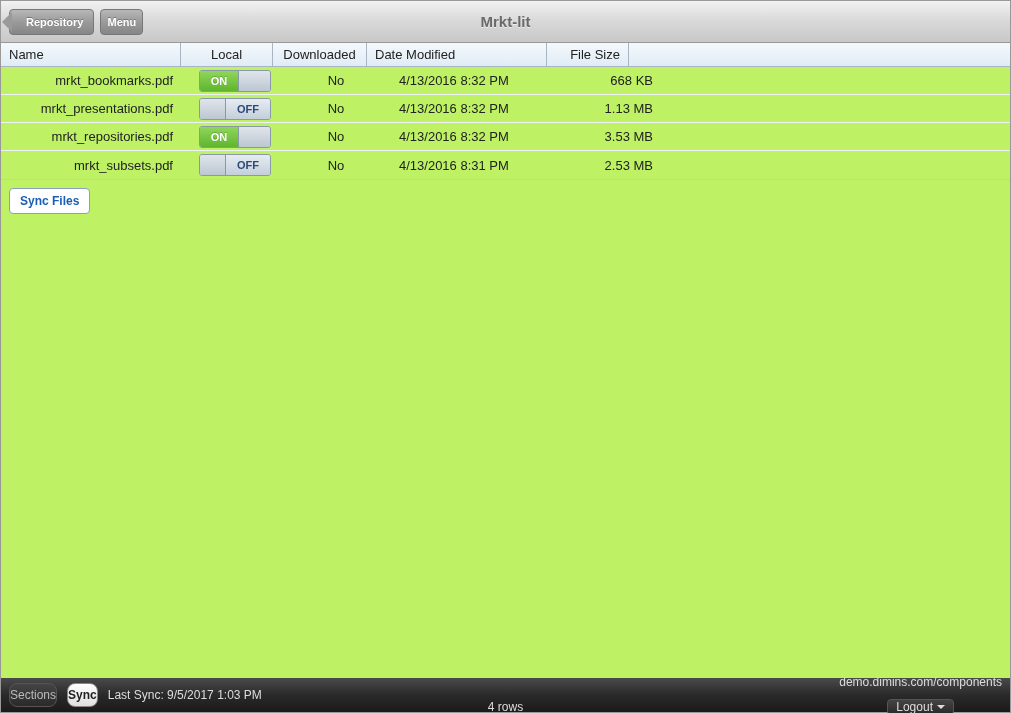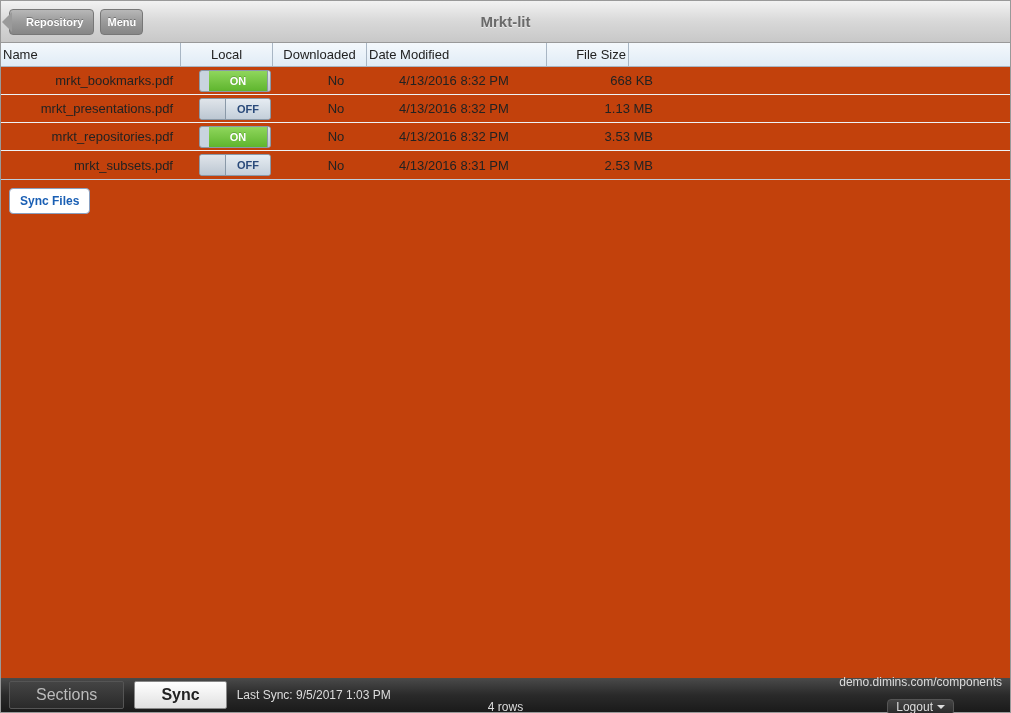--- a/index.html
+++ b/index.html
@@ -11,21 +11,21 @@
       font-family: -apple-system, BlinkMacSystemFont, "Segoe UI", Arial, sans-serif;
       font-size: 13px;
       background: #fff;
     }
     .app {
       width: 1011px;
       height: 713px;
       border: 1px solid #999;
       display: flex;
       flex-direction: column;
-      background: #c2410c;
+      background: #bef264;
     }
     .header {
       height: 42px;
       background: linear-gradient(to bottom, #f2f2f2 0%, #d8d8d8 50%, #c8c8c8 100%);
       border-bottom: 1px solid #999;
       display: flex;
       align-items: center;
       padding: 0 8px;
       position: relative;
     }
@@ -85,21 +85,21 @@
       flex: 0 0 auto;
     }
     .table-header {
       display: flex;
       height: 24px;
       background: linear-gradient(to bottom, #f4f8fc 0%, #e0ecf6 100%);
       border-bottom: 1px solid #a8b6c4;
     }
     .th {
       border-right: 1px solid #a8b6c4;
-      padding: 4px 2px;
+      padding: 4px 8px;
       font-size: 13px;
       color: #222;
       display: flex;
       align-items: center;
     }
     .th-name { width: 180px; }
     .th-local { width: 92px; justify-content: center; }
     .th-downloaded { width: 94px; justify-content: center; }
     .th-date { width: 180px; }
     .th-size { width: 82px; justify-content: flex-end; }
@@ -137,26 +137,25 @@
       display: flex;
       overflow: hidden;
       cursor: pointer;
       background: #c9d4df;
     }
     .toggle-on .toggle-label {
       background: linear-gradient(to bottom, #8fd65c 0%, #5fb52e 100%);
       color: #fff;
       font-weight: bold;
       text-shadow: 0 -1px 0 rgba(0,0,0,0.2);
-      width: 58px;
+      width: 38px;
       display: flex;
       align-items: center;
       justify-content: center;
       font-size: 11px;
-      margin-left: 9px;
     }
     .toggle-on .toggle-knob {
       flex: 1;
       background: linear-gradient(to bottom, #e0e5ea 0%, #bcc7d2 100%);
       border-left: 1px solid #8a99a8;
     }
     .toggle-off .toggle-knob {
       width: 26px;
       background: linear-gradient(to bottom, #e0e5ea 0%, #bcc7d2 100%);
       border-right: 1px solid #8a99a8;
@@ -191,26 +190,26 @@
       height: 34px;
       background: linear-gradient(to bottom, #4a4a4a 0%, #2a2a2a 50%, #1a1a1a 100%);
       display: flex;
       align-items: center;
       padding: 0 8px;
       gap: 10px;
       color: #ddd;
       font-size: 12px;
     }
     .footer-btn {
-      padding: 4px 26px;
+      padding: 4px 0;
       border: 1px solid #555;
-      border-radius: 2px;
+      border-radius: 8px;
       background: linear-gradient(to bottom, #444 0%, #2a2a2a 100%);
       color: #bbb;
-      font-size: 16px;
+      font-size: 12px;
       cursor: pointer;
     }
     .footer-btn.active {
       background: linear-gradient(to bottom, #fff 0%, #e0e0e0 100%);
       color: #222;
       font-weight: bold;
       border-color: #888;
     }
     .footer-text {
       color: #ddd;

